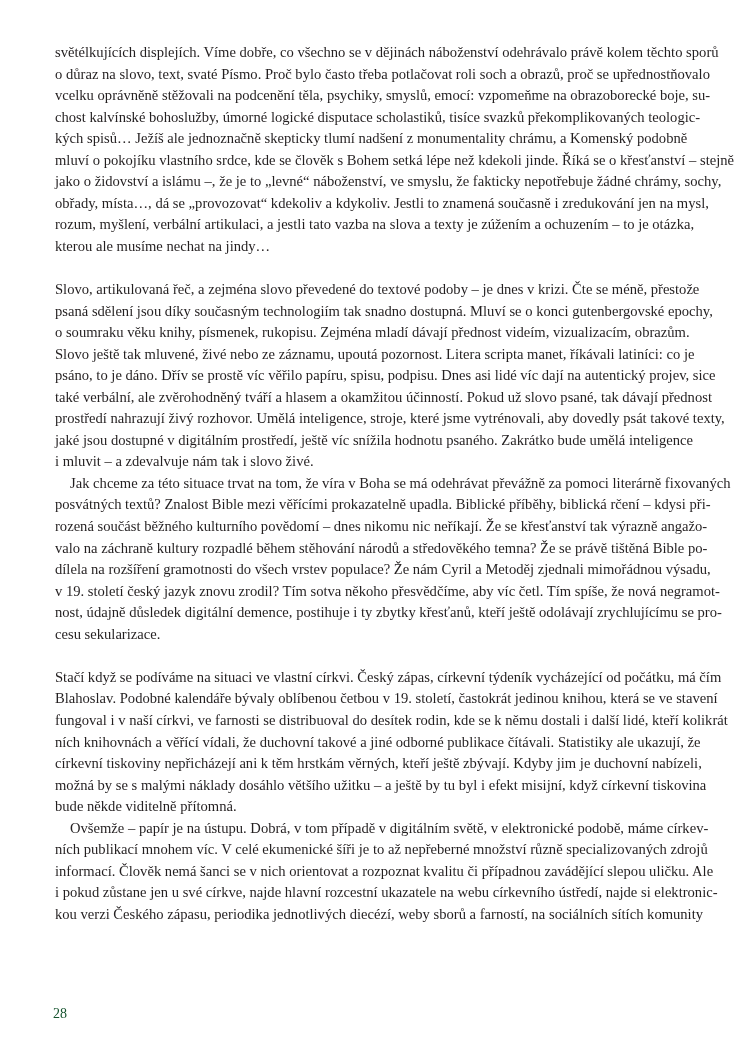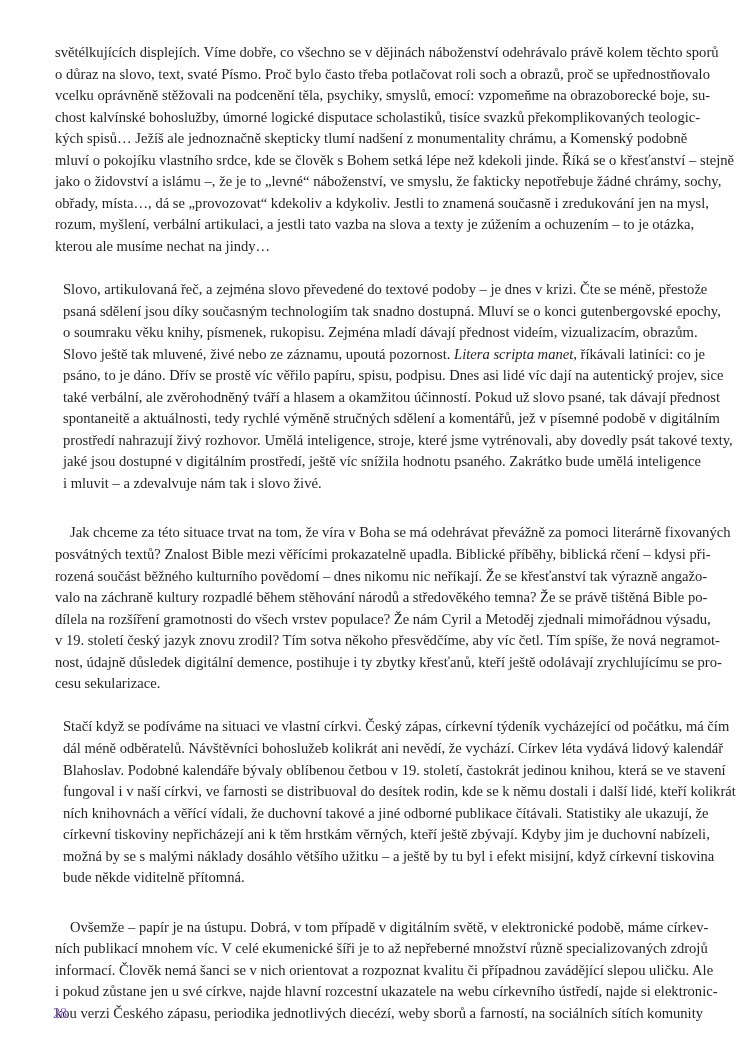--- a/index.html
+++ b/index.html
@@ -6,32 +6,32 @@
     body { width: 750px; height: 1060px; position: relative; overflow: hidden; }
     .page {
       position: absolute; left: 0; top: 9px; width: 750px; height: 1060px; background: #ffffff;
     }
     .column {
       position: absolute; left: 55px; top: 33px; width: 628px;
       font-family: "Liberation Serif", "DejaVu Serif", serif;
       font-size: 14.6px; line-height: 21.55px; color: #231f20;
     }
     .para { margin: 0; }
-    .para.gap-before { margin-top: 21.55px; margin-left: 8px; }
+    .para.gap-before { margin-top: 21.55px; }
     .line {
       display: block; white-space: nowrap; text-align: justify; text-align-last: justify;
       height: 21.55px; overflow: visible;
     }
     .line.last { text-align-last: left; }
-    .line.indent { padding-left: 15px; margin-top: 28px; }
-    .line span.it { font-style: italic; }
+    .line.indent { padding-left: 15px; }
+    .line span.it { }
     .page-number {
       position: absolute; left: 53px; top: 997px;
       font-family: "Liberation Serif", "DejaVu Serif", serif;
-      font-size: 14px; color: #8b5cf6;
+      font-size: 14px; color: #14532d;
     }
   </style>
 </head>
 <body>
 
 <div class="page">
   <div class="column" id="column">
       <div class="para">
         <span class="line">světélkujících displejích. Víme dobře, co všechno se v dějinách náboženství odehrávalo právě kolem těchto sporů</span>
         <span class="line">o důraz na slovo, text, svaté Písmo. Proč bylo často třeba potlačovat roli soch a obrazů, proč se upřednostňovalo</span>
@@ -44,38 +44,36 @@
         <span class="line">rozum, myšlení, verbální artikulaci, a jestli tato vazba na slova a texty je zúžením a ochuzením – to je otázka,</span>
         <span class="line last">kterou ale musíme nechat na jindy…</span>
       </div>
       <div class="para gap-before">
         <span class="line">Slovo, artikulovaná řeč, a zejména slovo převedené do textové podoby – je dnes v krizi. Čte se méně, přestože</span>
         <span class="line">psaná sdělení jsou díky současným technologiím tak snadno dostupná. Mluví se o konci gutenbergovské epochy,</span>
         <span class="line">o soumraku věku knihy, písmenek, rukopisu. Zejména mladí dávají přednost videím, vizualizacím, obrazům.</span>
         <span class="line">Slovo ještě tak mluvené, živé nebo ze záznamu, upoutá pozornost. <span class="it">Litera scripta manet</span>, říkávali latiníci: co je</span>
         <span class="line">psáno, to je dáno. Dřív se prostě víc věřilo papíru, spisu, podpisu. Dnes asi lidé víc dají na autentický projev, sice</span>
         <span class="line">také verbální, ale zvěrohodněný tváří a hlasem a okamžitou účinností. Pokud už slovo psané, tak dávají přednost</span>
-        <span class="line">spontaneitě a aktuálnosti, tedy rychlé výměně stručných sdělení a komentářů, jež v písemné podobě v digitálním</span>
         <span class="line">prostředí nahrazují živý rozhovor. Umělá inteligence, stroje, které jsme vytrénovali, aby dovedly psát takové texty,</span>
         <span class="line">jaké jsou dostupné v digitálním prostředí, ještě víc snížila hodnotu psaného. Zakrátko bude umělá inteligence</span>
         <span class="line last">i mluvit – a zdevalvuje nám tak i slovo živé.</span>
       </div>
       <div class="para">
         <span class="line indent">Jak chceme za této situace trvat na tom, že víra v Boha se má odehrávat převážně za pomoci literárně fixovaných</span>
         <span class="line">posvátných textů? Znalost Bible mezi věřícími prokazatelně upadla. Biblické příběhy, biblická rčení – kdysi při-</span>
         <span class="line">rozená součást běžného kulturního povědomí – dnes nikomu nic neříkají. Že se křesťanství tak výrazně angažo-</span>
         <span class="line">valo na záchraně kultury rozpadlé během stěhování národů a středověkého temna? Že se právě tištěná Bible po-</span>
         <span class="line">dílela na rozšíření gramotnosti do všech vrstev populace? Že nám Cyril a Metoděj zjednali mimořádnou výsadu,</span>
         <span class="line">v 19. století český jazyk znovu zrodil? Tím sotva někoho přesvědčíme, aby víc četl. Tím spíše, že nová negramot-</span>
         <span class="line">nost, údajně důsledek digitální demence, postihuje i ty zbytky křesťanů, kteří ještě odolávají zrychlujícímu se pro-</span>
         <span class="line last">cesu sekularizace.</span>
       </div>
       <div class="para gap-before">
         <span class="line">Stačí když se podíváme na situaci ve vlastní církvi. Český zápas, církevní týdeník vycházející od počátku, má čím</span>
-        <span class="line">dál méně odběratelů. Návštěvníci bohoslužeb kolikrát ani nevědí, že vychází. Církev léta vydává lidový kalendář</span>
         <span class="line">Blahoslav. Podobné kalendáře bývaly oblíbenou četbou v 19. století, častokrát jedinou knihou, která se ve stavení</span>
         <span class="line">fungoval i v naší církvi, ve farnosti se distribuoval do desítek rodin, kde se k němu dostali i další lidé, kteří kolikrát</span>
         <span class="line">ních knihovnách a věřící vídali, že duchovní takové a jiné odborné publikace čítávali. Statistiky ale ukazují, že</span>
         <span class="line">církevní tiskoviny nepřicházejí ani k těm hrstkám věrných, kteří ještě zbývají. Kdyby jim je duchovní nabízeli,</span>
         <span class="line">možná by se s malými náklady dosáhlo většího užitku – a ještě by tu byl i efekt misijní, když církevní tiskovina</span>
         <span class="line last">bude někde viditelně přítomná.</span>
       </div>
       <div class="para">
         <span class="line indent">Ovšemže – papír je na ústupu. Dobrá, v tom případě v digitálním světě, v elektronické podobě, máme církev-</span>
         <span class="line">ních publikací mnohem víc. V celé ekumenické šíři je to až nepřeberné množství různě specializovaných zdrojů</span>

